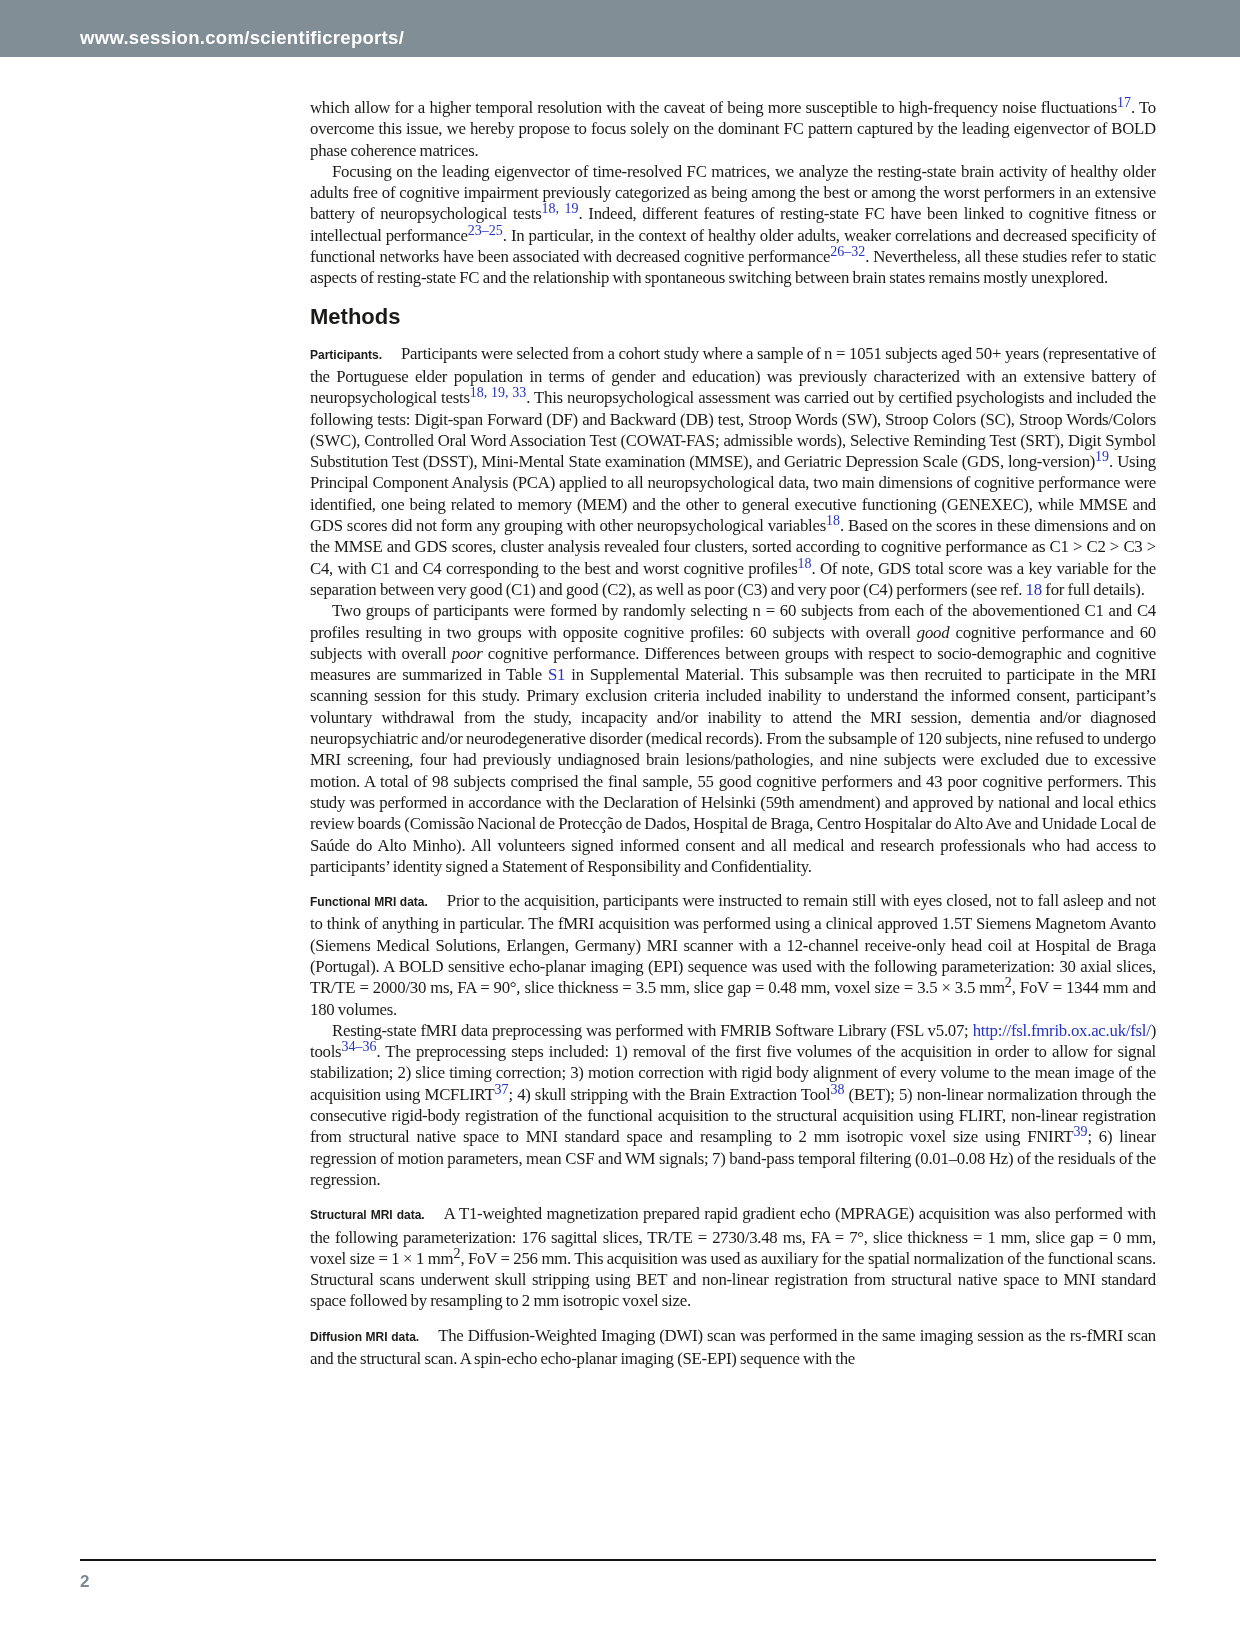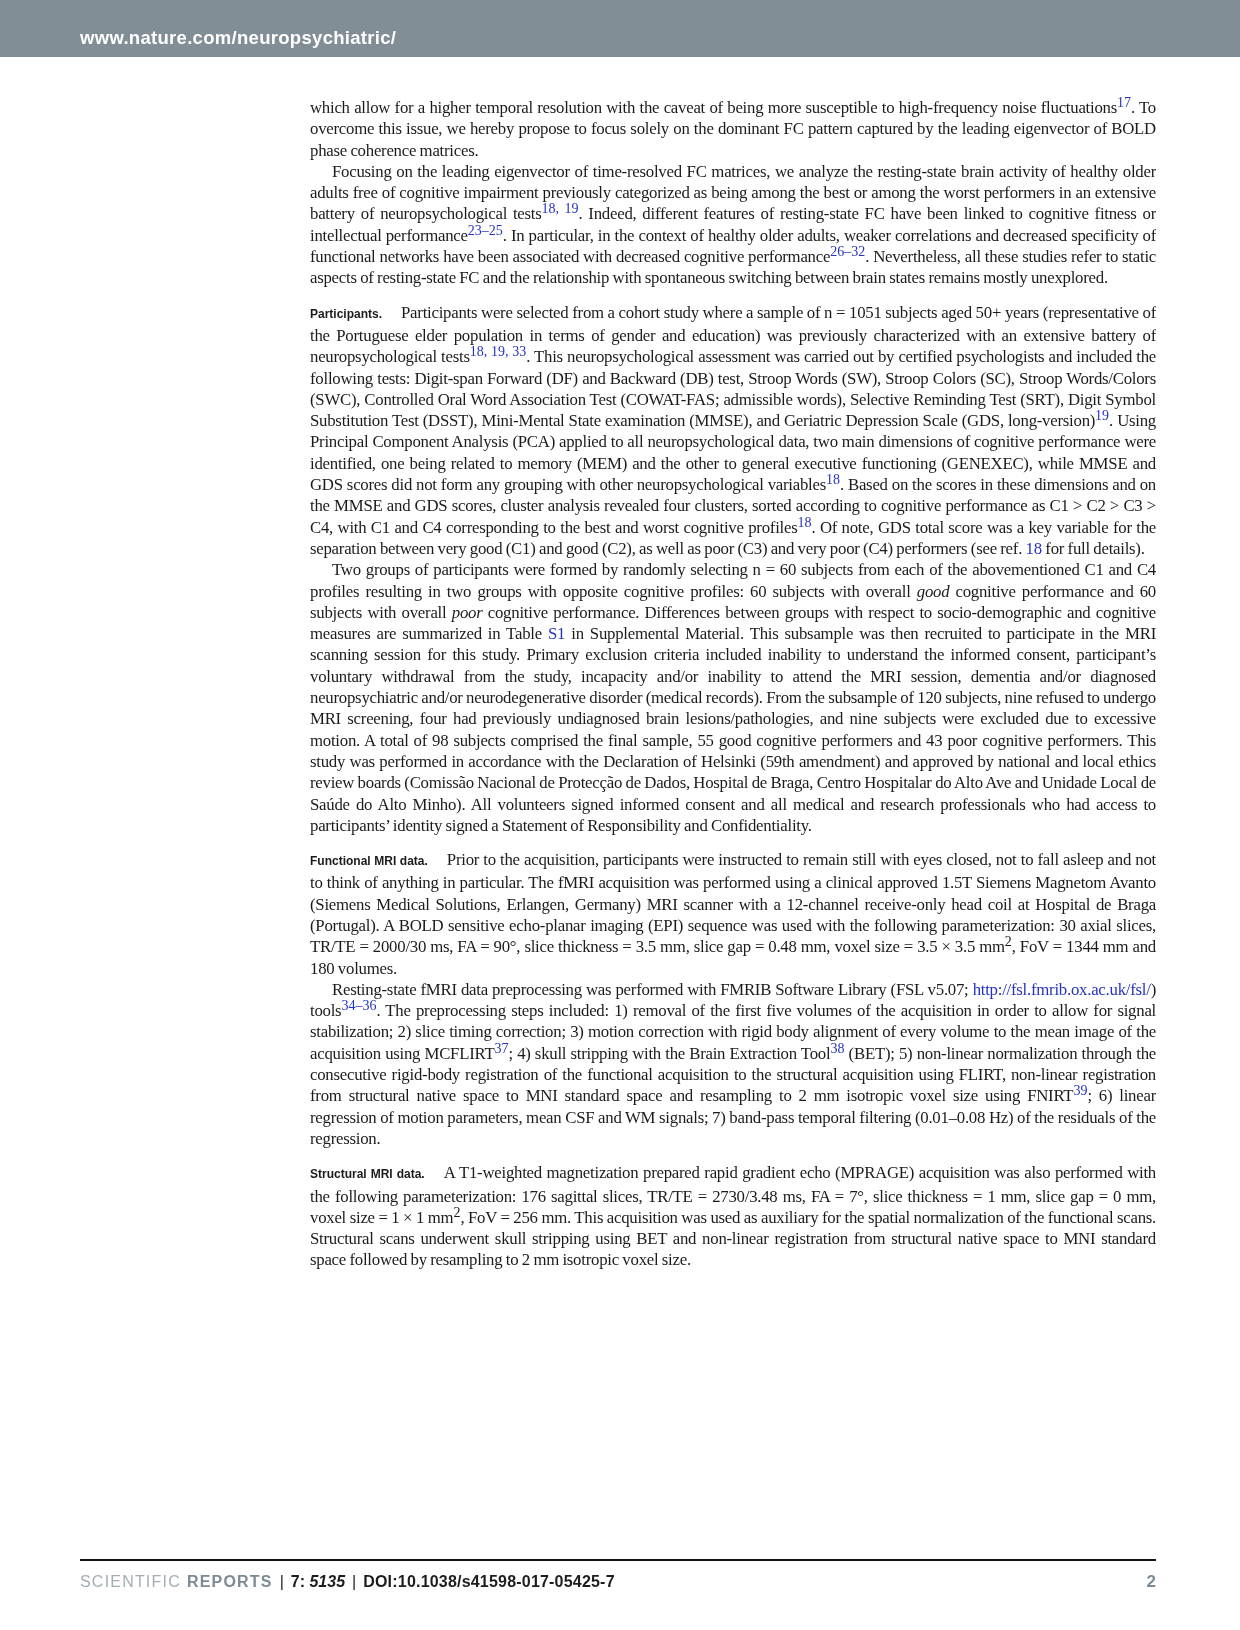--- a/index.html
+++ b/index.html
@@ -95,33 +95,32 @@
   .f-vol { font-weight: 700; }
   .f-art { font-style: italic; font-weight: 700; }
   .f-doi { font-weight: 700; letter-spacing: 0.2px; }
   .footer-page { color: var(--footer-gray, #7C8A93); font-weight: 700; font-size: 17px; }
 </style>
 </head>
 <body>
 
 <div class="page">
   <div class="header-bar">
-    <span class="header-url">www.nature.com/neuropsychiatric/</span>
+    <span class="header-url">www.session.com/scientificreports/</span>
   </div>
 
   <div class="article">
       <p class="">which allow for a higher temporal resolution with the caveat of being more susceptible to high-frequency noise fluctuations<sup class="ref">17</sup>. To overcome this issue, we hereby propose to focus solely on the dominant FC pattern captured by the leading eigenvector of BOLD phase coherence matrices.</p>
       <p class="indent">Focusing on the leading eigenvector of time-resolved FC matrices, we analyze the resting-state brain activity of healthy older adults free of cognitive impairment previously categorized as being among the best or among the worst performers in an extensive battery of neuropsychological tests<sup class="ref">18, 19</sup>. Indeed, different features of resting-state FC have been linked to cognitive fitness or intellectual performance<sup class="ref">23–25</sup>. In particular, in the context of healthy older adults, weaker correlations and decreased specificity of functional networks have been associated with decreased cognitive performance<sup class="ref">26–32</sup>. Nevertheless, all these studies refer to static aspects of resting-state FC and the relationship with spontaneous switching between brain states remains mostly unexplored.</p>
+      <h2 class="methods-heading">Methods</h2>
       <p class=" section-start"><span class="runin">Participants.</span><span class="runin-gap"></span>Participants were selected from a cohort study where a sample of n = 1051 subjects aged 50+ years (representative of the Portuguese elder population in terms of gender and education) was previously characterized with an extensive battery of neuropsychological tests<sup class="ref">18, 19, 33</sup>. This neuropsychological assessment was carried out by certified psychologists and included the following tests: Digit-span Forward (DF) and Backward (DB) test, Stroop Words (SW), Stroop Colors (SC), Stroop Words/Colors (SWC), Controlled Oral Word Association Test (COWAT-FAS; admissible words), Selective Reminding Test (SRT), Digit Symbol Substitution Test (DSST), Mini-Mental State examination (MMSE), and Geriatric Depression Scale (GDS, long-version)<sup class="ref">19</sup>. Using Principal Component Analysis (PCA) applied to all neuropsychological data, two main dimensions of cognitive performance were identified, one being related to memory (MEM) and the other to general executive functioning (GENEXEC), while MMSE and GDS scores did not form any grouping with other neuropsychological variables<sup class="ref">18</sup>. Based on the scores in these dimensions and on the MMSE and GDS scores, cluster analysis revealed four clusters, sorted according to cognitive performance as C1 &gt; C2 &gt; C3 &gt; C4, with C1 and C4 corresponding to the best and worst cognitive profiles<sup class="ref">18</sup>. Of note, GDS total score was a key variable for the separation between very good (C1) and good (C2), as well as poor (C3) and very poor (C4) performers (see ref. <a class="inline-link">18</a> for full details).</p>
       <p class="indent">Two groups of participants were formed by randomly selecting n = 60 subjects from each of the abovementioned C1 and C4 profiles resulting in two groups with opposite cognitive profiles: 60 subjects with overall <em>good</em> cognitive performance and 60 subjects with overall <em>poor</em> cognitive performance. Differences between groups with respect to socio-demographic and cognitive measures are summarized in Table <a class="inline-link">S1</a> in Supplemental Material. This subsample was then recruited to participate in the MRI scanning session for this study. Primary exclusion criteria included inability to understand the informed consent, participant’s voluntary withdrawal from the study, incapacity and/or inability to attend the MRI session, dementia and/or diagnosed neuropsychiatric and/or neurodegenerative disorder (medical records). From the subsample of 120 subjects, nine refused to undergo MRI screening, four had previously undiagnosed brain lesions/pathologies, and nine subjects were excluded due to excessive motion. A total of 98 subjects comprised the final sample, 55 good cognitive performers and 43 poor cognitive performers. This study was performed in accordance with the Declaration of Helsinki (59th amendment) and approved by national and local ethics review boards (Comissão Nacional de Protecção de Dados, Hospital de Braga, Centro Hospitalar do Alto Ave and Unidade Local de Saúde do Alto Minho). All volunteers signed informed consent and all medical and research professionals who had access to participants’ identity signed a Statement of Responsibility and Confidentiality.</p>
       <p class=" section-start"><span class="runin">Functional MRI data.</span><span class="runin-gap"></span>Prior to the acquisition, participants were instructed to remain still with eyes closed, not to fall asleep and not to think of anything in particular. The fMRI acquisition was performed using a clinical approved 1.5T Siemens Magnetom Avanto (Siemens Medical Solutions, Erlangen, Germany) MRI scanner with a 12-channel receive-only head coil at Hospital de Braga (Portugal). A BOLD sensitive echo-planar imaging (EPI) sequence was used with the following parameterization: 30 axial slices, TR/TE = 2000/30 ms, FA = 90°, slice thickness = 3.5 mm, slice gap = 0.48 mm, voxel size = 3.5 × 3.5 mm<sup class="plain-sup">2</sup>, FoV = 1344 mm and 180 volumes.</p>
       <p class="indent">Resting-state fMRI data preprocessing was performed with FMRIB Software Library (FSL v5.07; <a class="inline-link">http://fsl.fmrib.ox.ac.uk/fsl/</a>) tools<sup class="ref">34–36</sup>. The preprocessing steps included: 1) removal of the first five volumes of the acquisition in order to allow for signal stabilization; 2) slice timing correction; 3) motion correction with rigid body alignment of every volume to the mean image of the acquisition using MCFLIRT<sup class="ref">37</sup>; 4) skull stripping with the Brain Extraction Tool<sup class="ref">38</sup> (BET); 5) non-linear normalization through the consecutive rigid-body registration of the functional acquisition to the structural acquisition using FLIRT, non-linear registration from structural native space to MNI standard space and resampling to 2 mm isotropic voxel size using FNIRT<sup class="ref">39</sup>; 6) linear regression of motion parameters, mean CSF and WM signals; 7) band-pass temporal filtering (0.01–0.08 Hz) of the residuals of the regression.</p>
       <p class=" section-start"><span class="runin">Structural MRI data.</span><span class="runin-gap"></span>A T1-weighted magnetization prepared rapid gradient echo (MPRAGE) acquisition was also performed with the following parameterization: 176 sagittal slices, TR/TE = 2730/3.48 ms, FA = 7°, slice thickness = 1 mm, slice gap = 0 mm, voxel size = 1 × 1 mm<sup class="plain-sup">2</sup>, FoV = 256 mm. This acquisition was used as auxiliary for the spatial normalization of the functional scans. Structural scans underwent skull stripping using BET and non-linear registration from structural native space to MNI standard space followed by resampling to 2 mm isotropic voxel size.</p>
+      <p class=" section-start"><span class="runin">Diffusion MRI data.</span><span class="runin-gap"></span>The Diffusion-Weighted Imaging (DWI) scan was performed in the same imaging session as the rs-fMRI scan and the structural scan. A spin-echo echo-planar imaging (SE-EPI) sequence with the</p>
     </div>
 
   <div class="footer-rule"></div>
   <div class="footer">
-    <div class="footer-left">
-      <span class="f-sci">SCIENTIFIC</span><span class="f-rep">REPORTS</span><span class="f-pipe">|</span><span class="f-vol">7: </span><span class="f-art">5135</span><span class="f-pipe">|</span><span class="f-doi">DOI:10.1038/s41598-017-05425-7</span>
-    </div>
     <div class="footer-page">2</div>
   </div>
 </div>
 
 </body></html>

